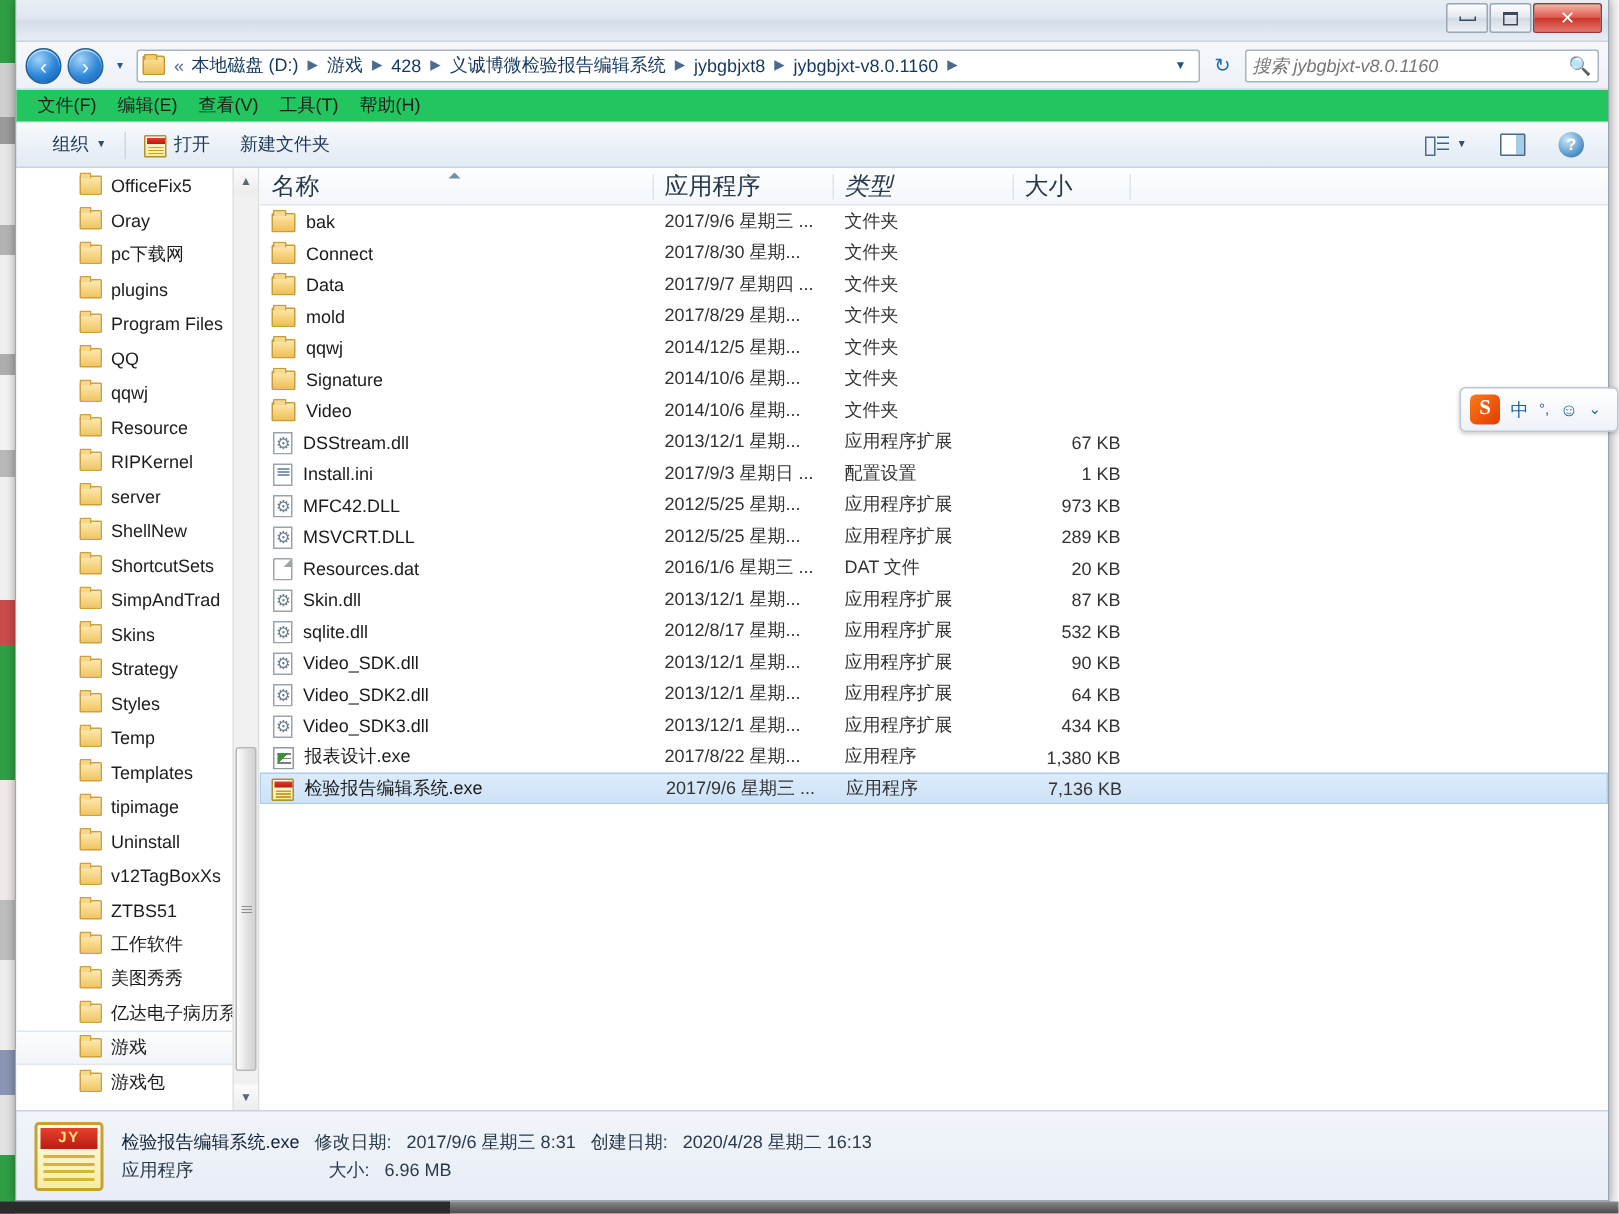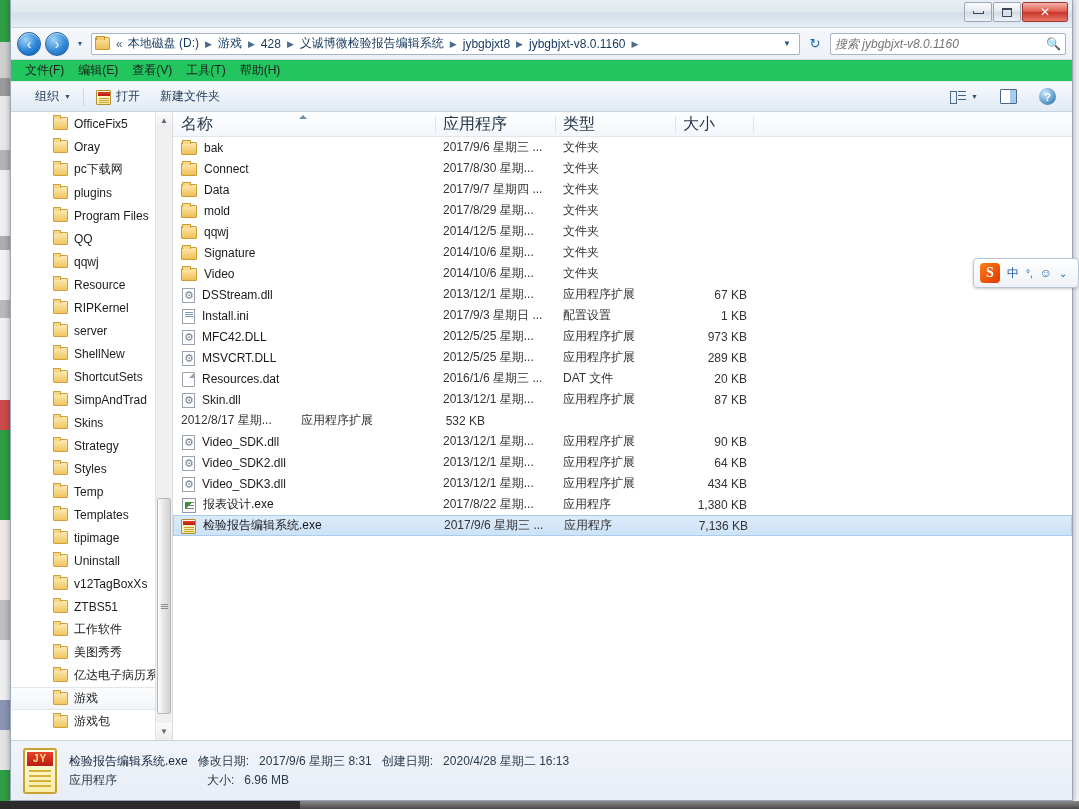--- a/index.html
+++ b/index.html
@@ -244,21 +244,21 @@
     background: linear-gradient(to bottom, #fdfeff, #f3f7fb);
     border-bottom: 1px solid #dfe6ee;
     font-size: 16px; color: #27384a;
   }
   .col { position: relative; height: 25px; display: flex; align-items: center; padding-left: 8px; }
   .col + .col::before {
     content: ""; position: absolute; left: 0; top: 4px; bottom: 4px; width: 1px; background: #dce4ec;
   }
   .col.name { width: 262px; }
   .col.date { width: 120px; }
-  .col.type { width: 120px; }
+  .col.type { width: 120px; font-style: italic; }
   .col.size { width: 78px; }
   .col.pad { flex: 1; }
   .sortmark {
     position: absolute; left: 126px; top: 3px;
     width: 0; height: 0; border-left: 4px solid transparent; border-right: 4px solid transparent;
     border-bottom: 4px solid #6f90ad;
   }
 
   .rows { position: absolute; left: 0; right: 0; top: 25px; bottom: 0; overflow: hidden; }
   .row {
@@ -328,21 +328,21 @@
   }
 
   
   .detailspane {
     height: 60px; flex: 0 0 60px; display: flex; align-items: center; gap: 12px;
     padding: 0 12px;
     background: linear-gradient(to bottom, #f1f4fa, #e8edf6);
     border-top: 1px solid #c9d4e2;
   }
   .det-icon {
-    width: 34px; height: 46px; flex: 0 0 auto; position: relative;
+    width: 46px; height: 46px; flex: 0 0 auto; position: relative;
     background: linear-gradient(to bottom, #fefce9, #f6eda4);
     border: 2px solid #c8a22f; border-radius: 3px;
   }
   .det-icon .jy {
     position: absolute; left: 2px; top: 2px; right: 2px; height: 14px;
     background: linear-gradient(to bottom, #e8402c, #b81c12);
     color: #f9e27a; font-size: 10px; font-weight: bold;
     display: flex; align-items: center; justify-content: center; letter-spacing: 1px;
   }
   .det-icon .lines {
@@ -728,20 +728,24 @@
           <div class="row">
             <div class="cell name">
               <span class="fi fi-dll"></span>
               <span>Skin.dll</span>
             </div>
             <div class="cell date">2013/12/1 星期...</div>
             <div class="cell type">应用程序扩展</div>
             <div class="cell size">87 KB</div>
           </div>
           <div class="row">
+            <div class="cell name">
+              <span class="fi fi-dll"></span>
+              <span>sqlite.dll</span>
+            </div>
             <div class="cell date">2012/8/17 星期...</div>
             <div class="cell type">应用程序扩展</div>
             <div class="cell size">532 KB</div>
           </div>
           <div class="row">
             <div class="cell name">
               <span class="fi fi-dll"></span>
               <span>Video_SDK.dll</span>
             </div>
             <div class="cell date">2013/12/1 星期...</div>

